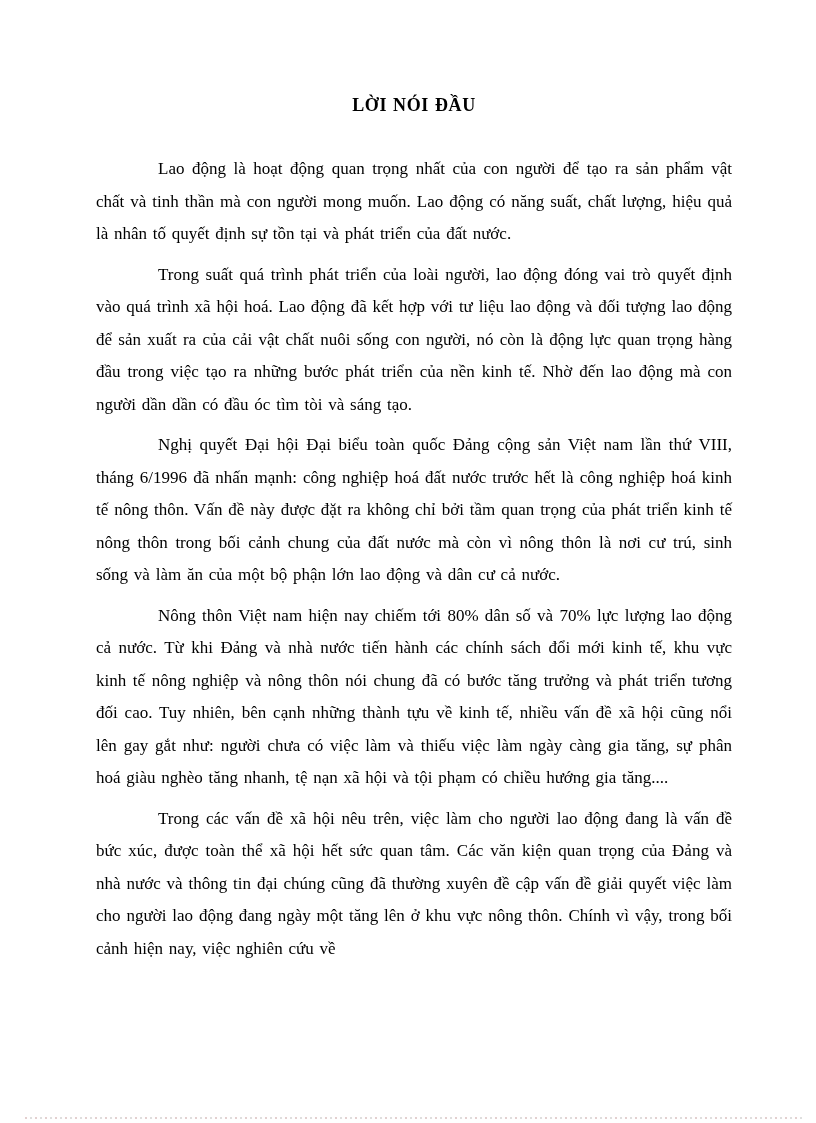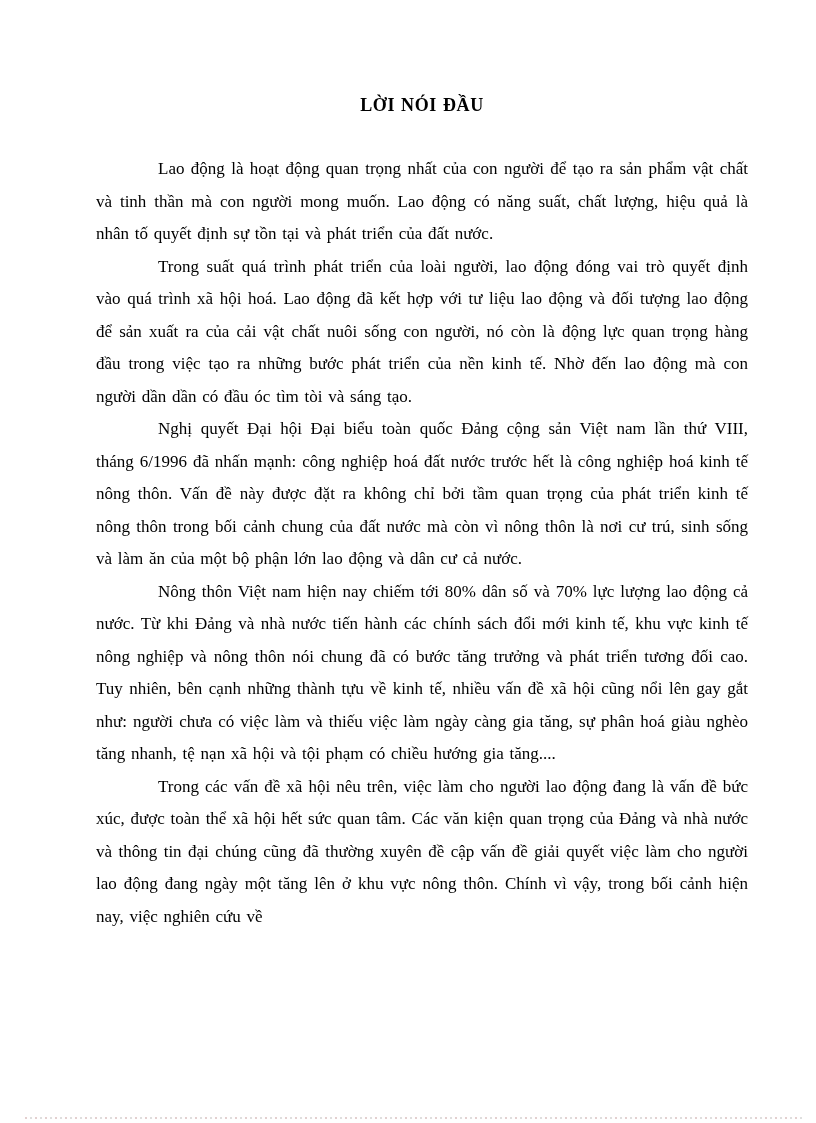--- a/index.html
+++ b/index.html
@@ -10,35 +10,35 @@
     width: 816px;
     height: 1123px;
     background: #ffffff;
     position: relative;
     overflow: hidden;
     font-family: "Liberation Serif", "DejaVu Serif", serif;
     color: #000000;
   }
   .page {
     position: absolute;
-    left: 96px;
+    left: 88px;
     top: 93px;
     width: 652px;
   }
   .doc-title {
     margin: 0 0 36px 0;
     text-align: center;
     font-size: 18px;
     line-height: 24px;
     font-weight: bold;
     letter-spacing: 0.6px;
     word-spacing: 1px;
   }
   .doc-body p {
-    margin: 0;
+    margin: 8px;
     font-size: 17px;
     line-height: 32.5px;
     text-align: justify;
     text-indent: 62px;
     word-spacing: 1.5px;
   }
   .footer-divider {
     position: absolute;
     left: 25px;
     right: 12px;

